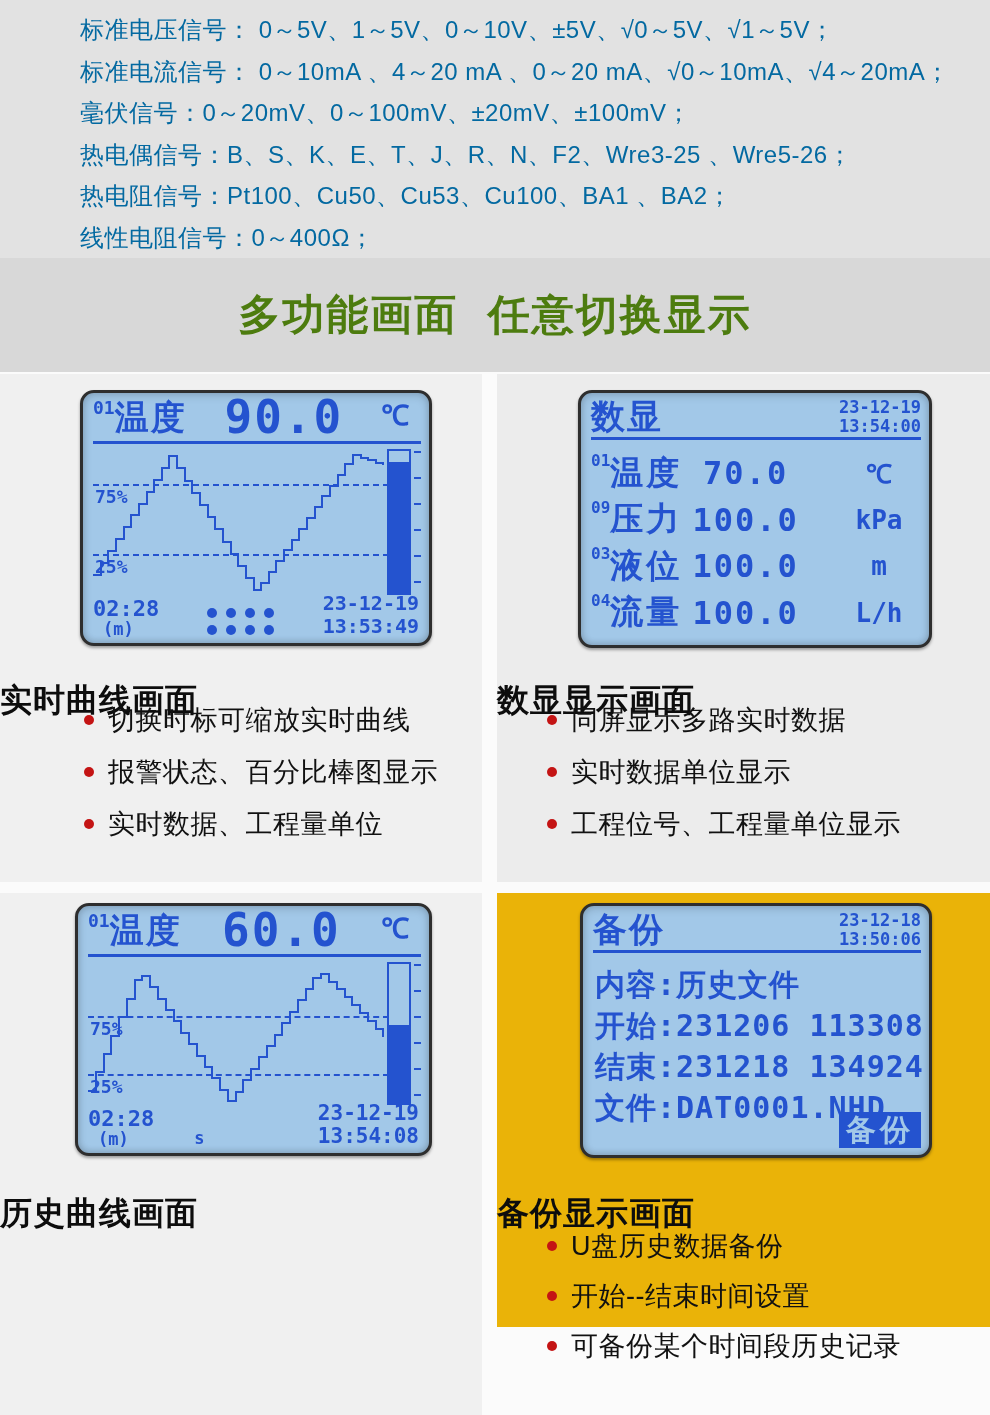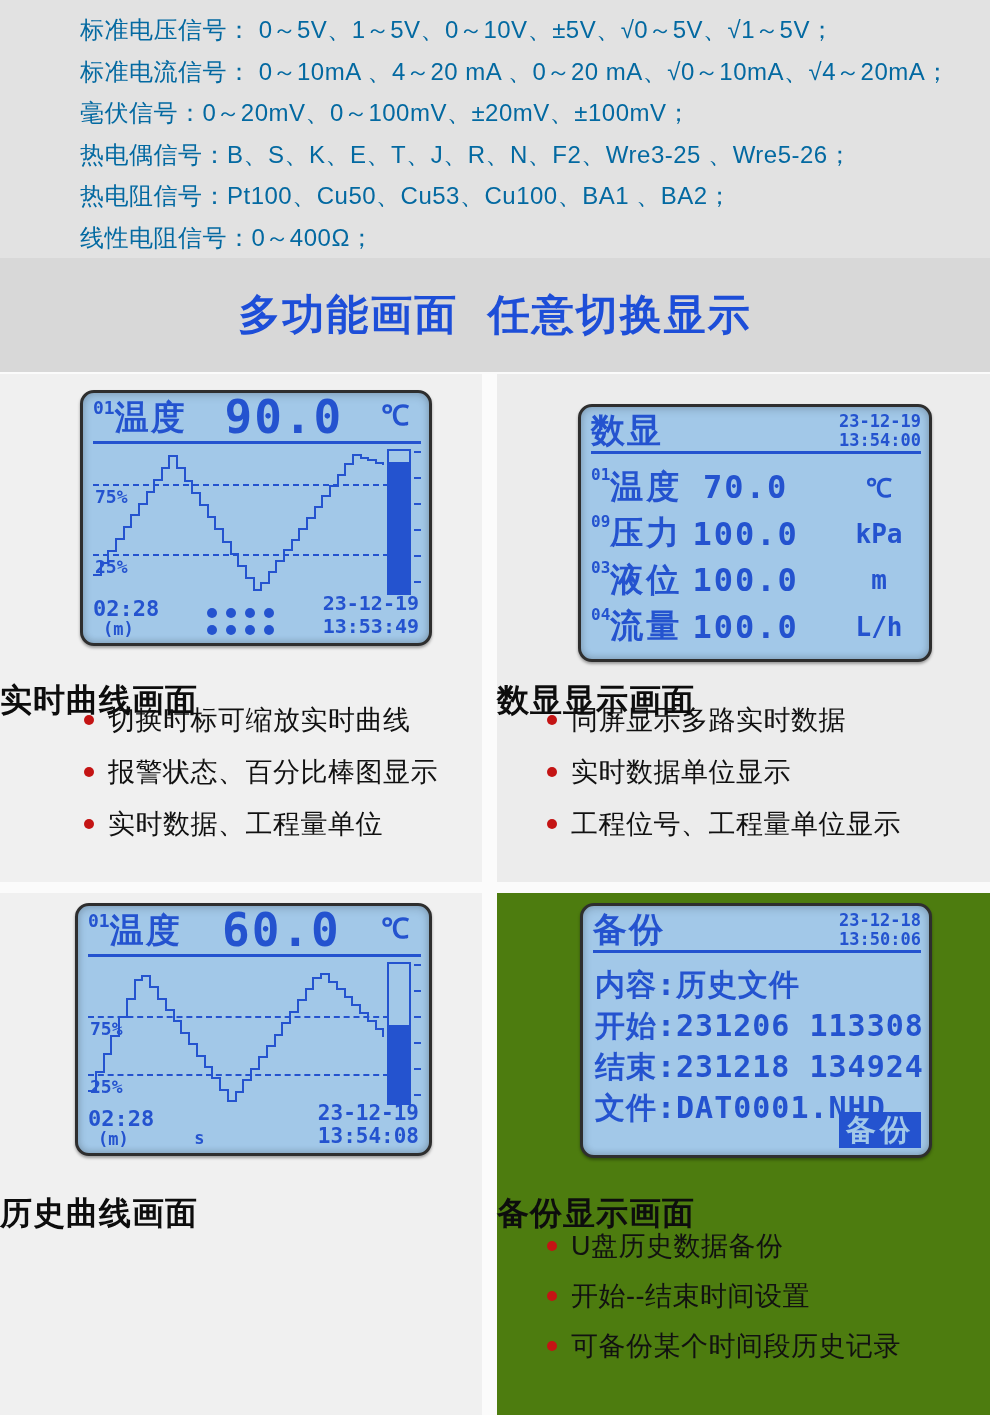--- a/index.html
+++ b/index.html
@@ -6,28 +6,28 @@
   body{width:990px;height:1415px;background:#fbfbfb;font-family:"Liberation Sans",sans-serif;}
   .page{position:relative;width:990px;height:1415px;overflow:hidden;background:#fbfbfb;}
 
   
   .top-area{position:absolute;left:0;top:0;width:990px;height:258px;background:#e2e2e2;}
   .sig-list{position:absolute;left:80px;top:9px;}
   .sig-line{font-size:24px;line-height:41.5px;color:#0369a1;letter-spacing:.5px;}
 
   
   .title-band{position:absolute;left:0;top:258px;width:990px;height:114px;background:#d8d8d8;}
-  .main-title{margin:0;font-size:42px;font-weight:700;color:#1d4ed8;text-align:center;line-height:114px;word-spacing:16px;letter-spacing:2px;}
+  .main-title{margin:0;font-size:42px;font-weight:700;color:#4d7c0f;text-align:center;line-height:114px;word-spacing:16px;letter-spacing:2px;}
 
   
   .card{position:absolute;background:#efefef;}
   .card.tl{left:0;top:374px;width:482px;height:508px;background:#f0f0f0;}
   .card.tr{left:497px;top:374px;width:493px;height:508px;background:#ececec;}
   .card.bl{left:0;top:893px;width:482px;height:522px;background:#f0f0f0;}
-  .card.br{left:497px;top:893px;width:493px;height:522px;background:#4d7c0f;}
+  .card.br{left:497px;top:893px;width:493px;height:434px;background:#eab308;}
 
   .cap{position:absolute;left:0;width:100%;text-align:left;font-size:32px;font-weight:700;color:#0d0d0d;letter-spacing:1px;}
   .card.tl .cap,.card.tr .cap{top:278px;}
   .card.bl .cap,.card.br .cap{top:272px;}
 
   ul.blist{position:absolute;margin:0;padding:0;list-style:none;}
   .card.tl .blist{left:84px;top:320px;}
   .card.tr .blist{left:50px;top:320px;}
   .card.bl .blist{left:84px;top:330px;}
   .card.br .blist{left:50px;top:328px;}
@@ -36,21 +36,21 @@
   .card.bl .blist li{line-height:45px;}
   .card.br .blist li{line-height:50px;}
   .dot{display:inline-block;width:10px;height:10px;border-radius:50%;background:#c41414;margin-right:14px;vertical-align:4px;}
 
   
   :root{--ink:#2453cf;--lcd:#a2c8e8;}
   .lcd{position:absolute;background:var(--lcd);border:3px solid #2e2e2e;border-radius:14px;
        box-shadow:0 2px 3px rgba(0,0,0,.35), inset 0 2px 10px rgba(0,0,0,.18), inset 0 -2px 6px rgba(0,0,0,.12);
        font-family:"DejaVu Sans Mono",monospace;color:var(--ink);font-weight:700;box-sizing:border-box;}
   .s1{left:80px;top:16px;width:352px;height:256px;}
-  .s2{left:81px;top:30px;width:354px;height:258px;}
+  .s2{left:81px;top:16px;width:354px;height:258px;}
   .s3{left:75px;top:10px;width:357px;height:253px;}
   .s4{left:83px;top:10px;width:352px;height:255px;}
 
   .lcd-head{position:absolute;left:10px;right:8px;top:4px;height:44px;border-bottom:3px solid var(--ink);display:flex;align-items:flex-start;}
   .lcd-head .ch{font-size:18px;line-height:18px;margin-top:2px;}
   .lcd-head .tag{font-size:34px;line-height:40px;letter-spacing:2px;}
   .lcd-head .val{flex:1;text-align:center;font-size:46px;line-height:40px;letter-spacing:2px;}
   .lcd-head .unit{font-size:28px;line-height:38px;margin-right:12px;}
 
   .lcd-head2{position:absolute;left:10px;right:8px;top:4px;height:40px;border-bottom:3px solid var(--ink);display:flex;justify-content:space-between;}

